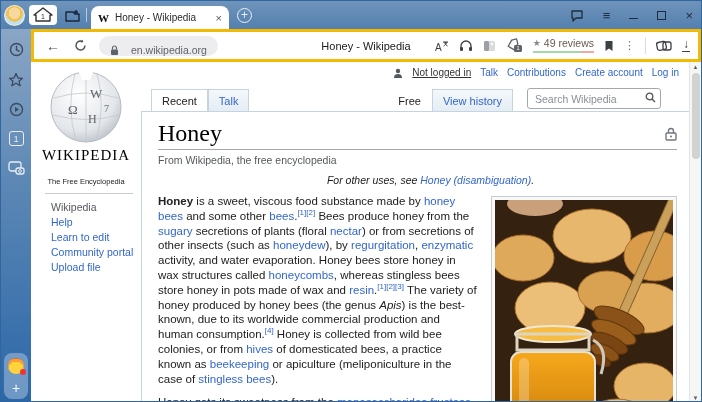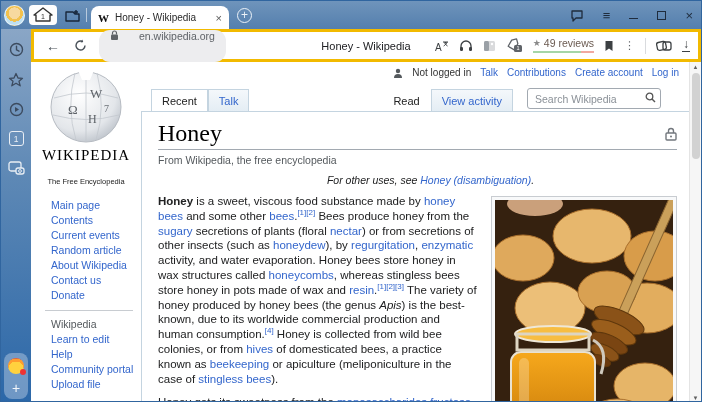--- a/index.html
+++ b/index.html
@@ -46,41 +46,41 @@
     background:radial-gradient(circle at 50% 70%,#ffd23e 0 55%,#ff9d2e 56% 75%,#e4633a 76%);}
   .dot{position:absolute;right:-2px;bottom:-1px;width:6px;height:6px;border-radius:50%;background:#e33;}
   .rail-plus{position:relative;color:#f2f6fa;font-size:14px;line-height:12px;}
   .main-col{flex:1;display:flex;flex-direction:column;min-width:0;}
   .toolbar{
     height:33px;border:3px solid #f2ba00;background:#fff;
     display:flex;align-items:center;padding:0 8px 0 12px;position:relative;flex:0 0 33px;
   }
   .nav-glyph{color:#474f57;font-size:14px;line-height:1;margin-right:14px;}
   .reload-ic{color:#474f57;margin-right:12px;display:flex;}
-  .url-pill{display:flex;align-items:flex-start;gap:20px;background:#ededef;border-radius:11px;
-    height:32px;padding:0 11px;color:#5f6368;}
+  .url-pill{display:flex;align-items:flex-end;gap:12px;background:#ededef;border-radius:11px;
+    height:20px;padding:0 11px;color:#5f6368;}
   .url-pill .url-text{font-size:10.5px;color:#5f6368;}
   .page-title-center{position:absolute;left:50%;transform:translateX(-50%);font-size:11px;color:#202124;}
   .tbar-right{margin-left:auto;display:flex;align-items:center;gap:10px;color:#3c4043;}
   .tbar-right .ic{display:flex;align-items:center;justify-content:center;}
   .reviews{display:flex;flex-direction:column;align-items:center;line-height:1;}
   .reviews .rv-line{display:flex;align-items:center;gap:3px;font-size:10.5px;color:#6b5a50;}
   .reviews .rv-star{color:#8a8a8a;font-size:9px;}
   .rv-bar{width:100%;height:2px;margin-top:2px;
     background:linear-gradient(to right,#a5d6a7 0 78%,#f1a9a0 78% 100%);}
   .vsep{width:1px;height:16px;background:#d9dbde;}
   .dl{font-size:12px;color:#3c4043;border-bottom:1.6px solid #3c4043;line-height:11px;padding:0 1px 1px;}
   
   .page{flex:1;position:relative;background:#fff;overflow:hidden;}
   .scrollbar{position:absolute;right:0;top:0;bottom:0;width:12px;background:#f6f6f6;border-left:1px solid #e4e4e4;
     display:flex;flex-direction:column;align-items:center;font-size:6px;color:#606060;padding:2px 0;}
   .sb-thumb{width:8px;height:86px;background:#d2d2d2;border-radius:4px;margin-top:3px;}
   .sb-down{position:absolute;bottom:2px;}
   .personal{position:absolute;top:5px;right:22px;display:flex;align-items:center;gap:9px;font-size:10px;}
-  .personal .plain{color:#333;}
+  .personal .plain{color:#333;text-decoration:underline;}
   .wlink{color:#3366cc;text-decoration:none;cursor:pointer;}
   .wiki-left{position:absolute;left:0;top:4px;width:110px;}
   .globe{display:block;margin:2px auto 0;}
   .wordmark{font-family:"Liberation Serif",serif;font-size:15px;letter-spacing:1px;text-align:center;color:#000;margin-top:3px;}
   .tagline{font-size:7.5px;text-align:center;color:#222;margin-top:13px;}
   .navlist{margin:12px 0 0 20px;list-style:none;font-size:10.5px;line-height:15px;}
   .nav-head{color:#54595d;font-size:10.5px;margin:7px 0 2px 20px;}
   .nav-hr{border:none;border-top:1px solid #c8ccd1;margin:7px 8px 0 14px;}
   .wiki-right{position:absolute;left:110px;right:12px;top:22px;bottom:0;}
   .tabsrow{display:flex;align-items:flex-end;height:27px;font-size:11px;}
@@ -283,47 +283,38 @@
             <circle cx="38" cy="39" r="35" fill="url(#gl)" stroke="#b6bbc2"></circle>
             <path d="M6 30 Q38 20 70 30 M5 47 Q38 56 71 47 M27 5 Q18 39 28 72 M49 5 Q58 39 48 72 M38 4 V74" fill="none" stroke="#c3c8ce" stroke-width="0.8"></path>
             <path d="M30 2 h16 l-4 10 h-8 Z" fill="#ffffff"></path>
             <text x="20" y="46" font-family="Liberation Serif" font-size="13" fill="#5c6167">Ω</text>
             <text x="42" y="30" font-family="Liberation Serif" font-size="13" fill="#5c6167">W</text>
             <text x="40" y="55" font-family="Liberation Serif" font-size="12" fill="#5c6167">H</text>
             <text x="56" y="44" font-family="Liberation Serif" font-size="10" fill="#6c7177">7</text>
           </svg>
           <div class="wordmark">WIKIPEDIA</div>
           <div class="tagline">The Free Encyclopedia</div>
-          <ul class="navlist">
-            <li><span class="wlink">Main page</span></li>
-            <li><span class="wlink">Contents</span></li>
-            <li><span class="wlink">Current events</span></li>
-            <li><span class="wlink">Random article</span></li>
-            <li><span class="wlink">About Wikipedia</span></li>
-            <li><span class="wlink">Contact us</span></li>
-            <li><span class="wlink">Donate</span></li>
-          </ul>
           <hr class="nav-hr">
           <div class="nav-head">Wikipedia</div>
           <ul class="navlist" style="margin-top:2px;">
+            <li><span class="wlink">Help</span></li>
             <li><span class="wlink">Learn to edit</span></li>
-            <li><span class="wlink">Help</span></li>
             <li><span class="wlink">Community portal</span></li>
             <li><span class="wlink">Upload file</span></li>
           </ul>
 
         </div>
 
         <div class="wiki-right">
           <div class="tabsrow">
             <span class="wtab sel" style="margin-left:10px;">Recent</span>
             <span class="wtab lnk">Talk</span>
             <div class="tabs-right">
-              <span class="wtab sel" style="border-color:transparent;">Read</span>
-              <span class="wtab lnk">View activity</span>
+              <span class="wtab sel" style="border-color:transparent;">Free</span>
+              <span class="wtab lnk">View history</span>
               <span class="searchwrap">
                 <input class="searchbox" placeholder="Search Wikipedia" style="">
                 <span class="mag">
                   <svg width="11" height="11" viewBox="0 0 11 11">
                       <circle cx="4.5" cy="4.5" r="3.3" fill="none" stroke="#555" stroke-width="1.3"></circle>
                       <path d="M7 7 L10 10" stroke="#555" stroke-width="1.4"></path>
                     </svg>
                 </span>
               </span>
             </div>

